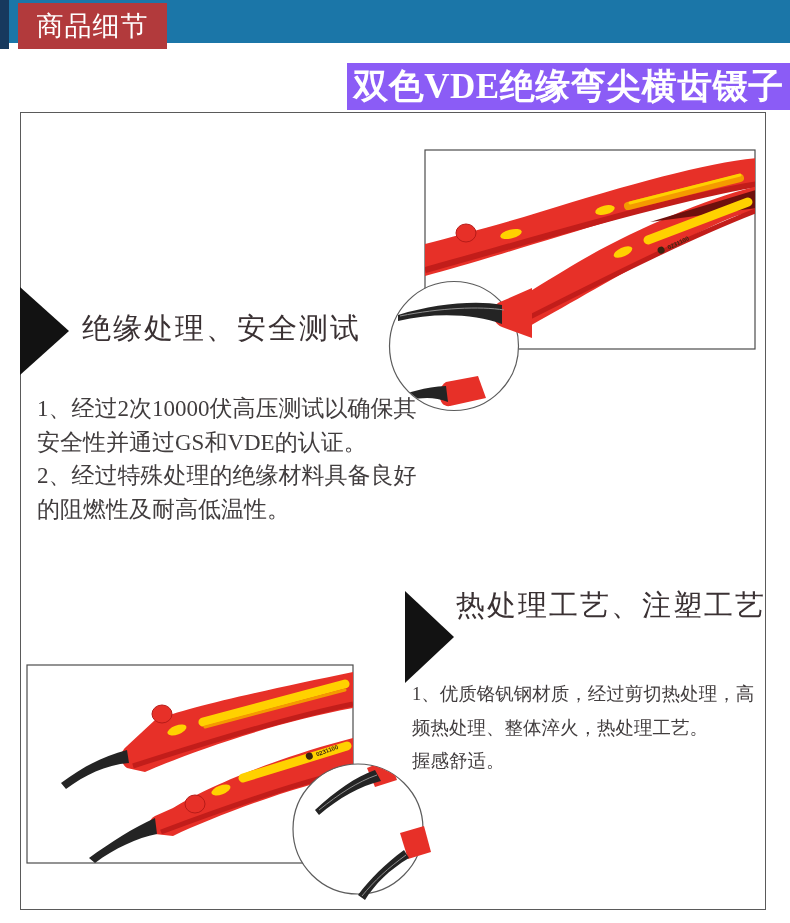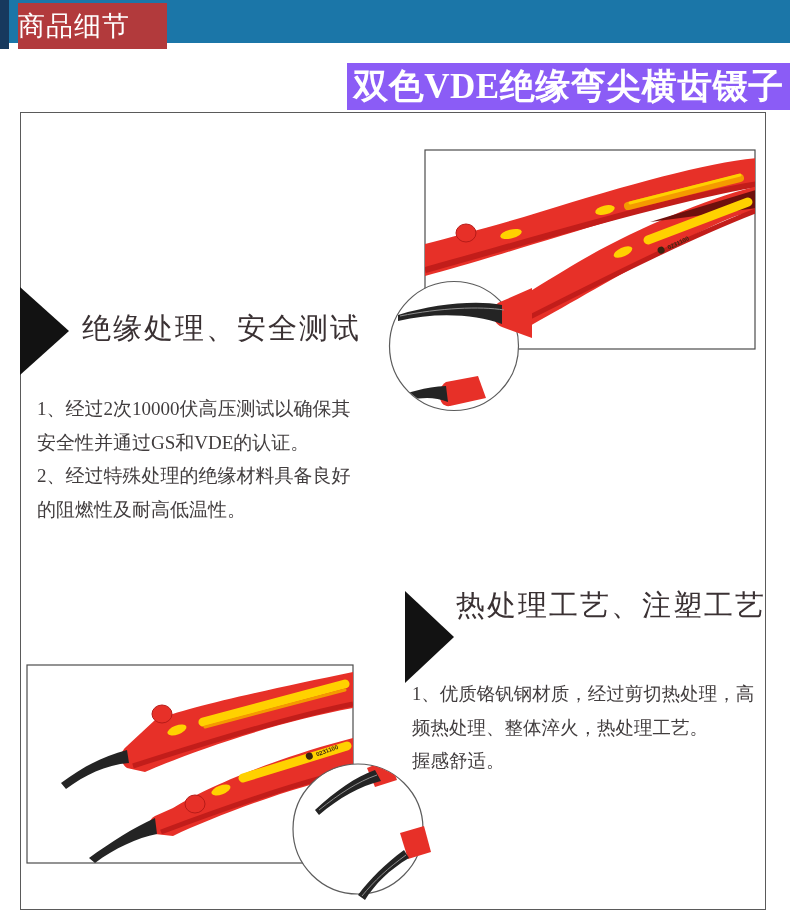--- a/index.html
+++ b/index.html
@@ -3,37 +3,37 @@
 <meta charset="utf-8">
 <style>
   html,body{margin:0;padding:0;background:#ffffff;}
   #stage{position:relative;width:790px;height:923px;background:#ffffff;overflow:hidden;
          font-family:"Liberation Serif","DejaVu Serif",serif;}
   
   .topbar{position:absolute;left:0;top:0;width:790px;height:43px;background:#1b76a8;}
   .topbar-stripe{position:absolute;left:0;top:0;width:9px;height:49px;background:#17395e;}
   .header-label{position:absolute;left:18px;top:3px;width:149px;height:46px;background:#b23a3c;
         color:#ffffff;font-family:"Liberation Sans","DejaVu Sans",sans-serif;
-        font-size:27px;line-height:46px;letter-spacing:1px;}
+        font-size:27px;line-height:46px;text-align:center;letter-spacing:1px;}
   
   .banner{position:absolute;left:347px;top:63px;width:443px;height:47px;background:#8b5cf6;
         color:#ffffff;font-size:35px;font-weight:bold;line-height:47px;text-align:center;
         letter-spacing:0.5px;white-space:nowrap;}
   
   .panel{position:absolute;left:20px;top:112px;width:744px;height:796px;
         border:1px solid #5a5a5a;background:#ffffff;}
   
   .tri{position:absolute;width:0;height:0;border-style:solid;border-color:transparent;}
   .tri-1{left:20px;top:287px;border-width:44px 0 44px 49px;border-left-color:#121212;}
   .tri-2{left:405px;top:591px;border-width:46px 0 46px 49px;border-left-color:#121212;}
   .sec-heading{position:absolute;color:#3a3133;font-size:29px;letter-spacing:2px;white-space:nowrap;}
   .sec-heading.h1{left:82px;top:309px;}
   .sec-heading.h2{left:456px;top:586px;}
   .body-block{position:absolute;color:#413d3e;}
-  .body-block.b1{left:37px;top:392px;font-size:19px;}
+  .body-block.b1{left:37px;top:392px;font-size:23px;}
   .body-block.b2{left:412px;top:678px;font-size:18.5px;}
   .body-line{height:33.5px;line-height:33.5px;white-space:nowrap;}
   
   .fig{position:absolute;}
   .fig-top{left:380px;top:140px;width:390px;height:285px;}
   .fig-bottom{left:15px;top:650px;width:450px;height:273px;}
   svg{display:block;}
   .mark-text{font-family:"Liberation Sans","DejaVu Sans",sans-serif;font-size:6px;fill:#3a2410;font-weight:bold;}
 </style>
 </head>

